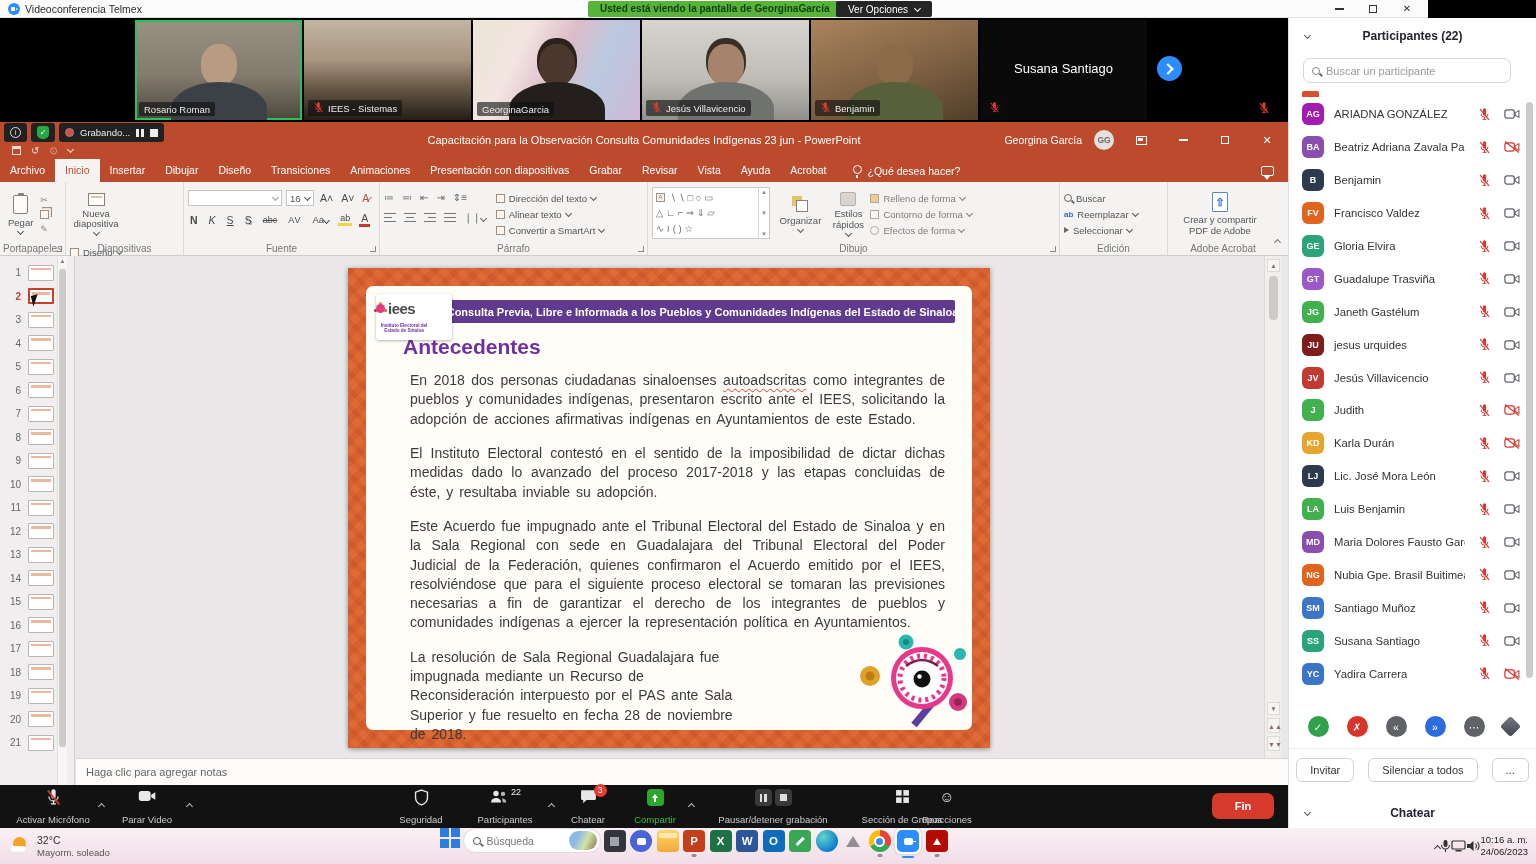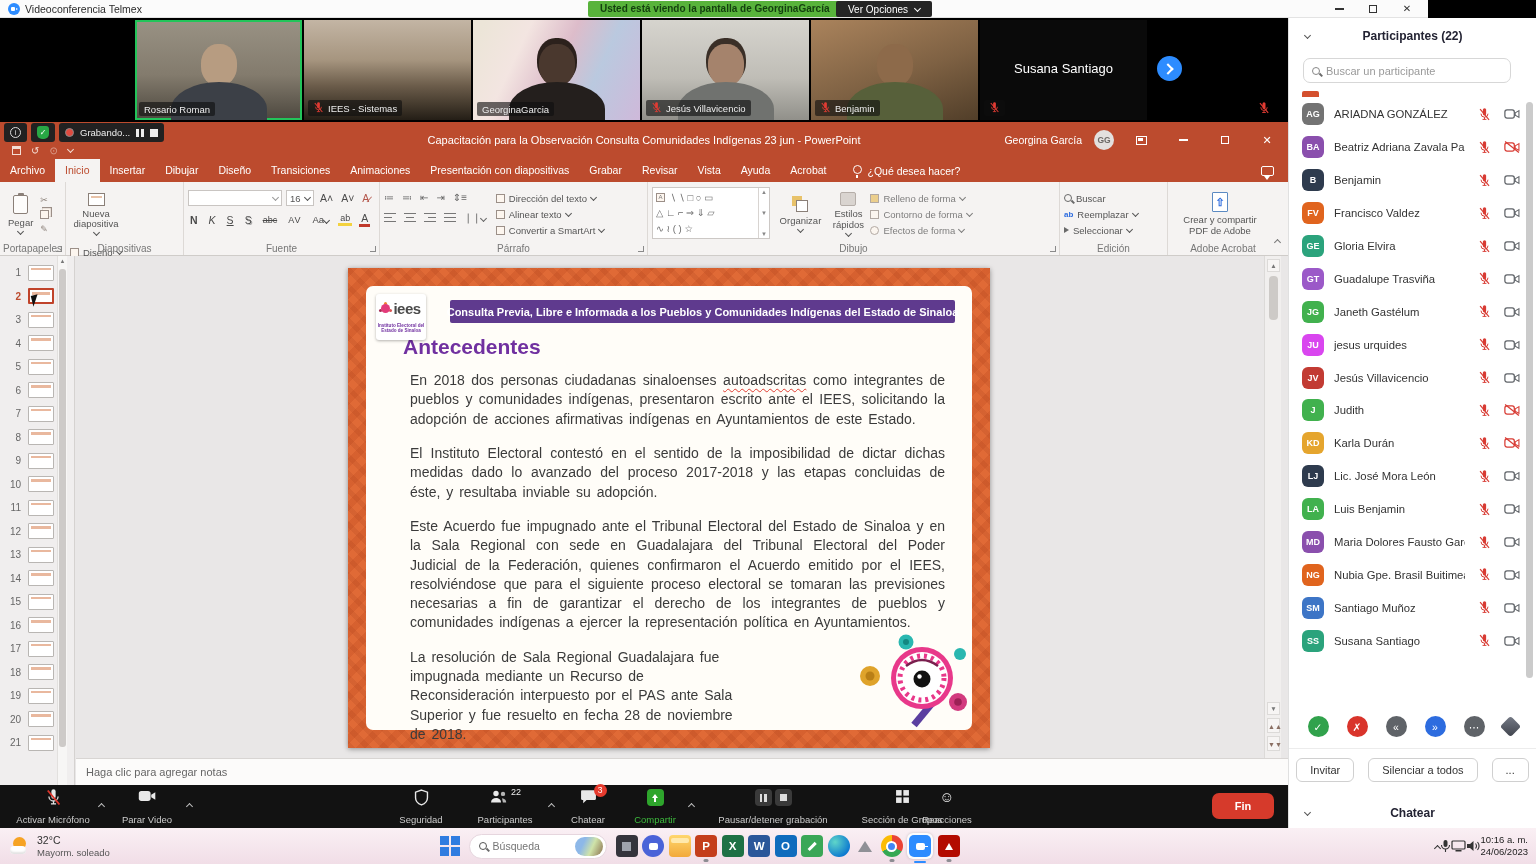--- a/index.html
+++ b/index.html
@@ -130,21 +130,21 @@
 .vscroll{position:absolute;left:1264px;top:0;width:17px;height:502px;background:#f1efee;border-left:1px solid #dcdad8}
 .vs-arr{position:absolute;left:2px;width:13px;height:13px;background:#f7f5f4;border:1px solid #dcdad8;color:#777;font-size:6.5px;text-align:center;line-height:12px}
 .vs-thumb{position:absolute;left:4px;top:20px;width:9px;height:44px;background:#cdcac7;border-radius:4px}
 .vs-nav{position:absolute;left:2px;width:13px;height:15px;color:#8a6f63;font-size:7px;text-align:center;line-height:15px;background:#f7f5f4;border:1px solid #dcdad8}
 .notesbar{position:absolute;left:76px;right:0;top:502px;height:27px;background:#fcfbfa;border-top:1px solid #d8d5d3;font-size:11px;color:#666;line-height:26px;padding-left:10px}
 
 
 .slide{position:absolute;left:272px;top:12px;width:642px;height:480px;background:#e06a36;box-shadow:0 1px 5px rgba(0,0,0,.4)}
 .slide-pattern{position:absolute;inset:0;background:repeating-linear-gradient(135deg,rgba(165,48,12,.16) 0 7px,rgba(0,0,0,0) 7px 15px),repeating-linear-gradient(45deg,rgba(120,30,8,.10) 0 5px,rgba(0,0,0,0) 5px 12px)}
 .slide-inner{position:absolute;inset:18px;background:#fffdf8;border-radius:7px}
-.slide-logo{position:absolute;left:10px;top:8px;width:50px;height:46px;background:#fff;border-radius:3px;box-shadow:0 1px 3px rgba(0,0,0,.3);display:flex;flex-direction:column;align-items:center;justify-content:center;gap:7px;z-index:3}
+.slide-logo{position:absolute;left:10px;top:8px;width:76px;height:46px;background:#fff;border-radius:3px;box-shadow:0 1px 3px rgba(0,0,0,.3);display:flex;flex-direction:column;align-items:flex-start;justify-content:center;gap:7px;z-index:3}
 .logo-row{display:flex;align-items:center;gap:3px}
 .logo-flower{width:9px;height:9px;border-radius:50%;background:#e23b7a;box-shadow:-5px 2px 0 -3px #a62a52,5px 2px 0 -3px #d95555,0 -5px 0 -3px #f08030;flex:none}
 .logo-txt{font-size:15px;font-weight:bold;color:#4a4a4a;letter-spacing:-.5px;line-height:1}
 .logo-sub{font-size:4.6px;color:#7030a0;text-align:center;line-height:1.15;font-weight:bold;width:56px}
 .slide-banner{position:absolute;left:84px;top:14px;right:17px;height:23px;background:#5f3a8e;color:#fff;font-weight:bold;font-size:11px;display:flex;align-items:center;justify-content:center;border-radius:2px;z-index:2;white-space:nowrap}
 .slide-title{position:absolute;left:37px;top:49px;color:#7030a0;font-weight:bold;font-size:21px}
 .slide-paras{position:absolute;left:44px;top:85px;right:27px;bottom:6px;font-size:14px;color:#3b3b3b;line-height:1.38;text-align:justify;word-spacing:2px}
 .spara{margin-bottom:15px}
 .spara.narrow{width:63%;text-align:left}
 .spell{text-decoration:underline wavy #e03c31 1px;text-underline-offset:2.5px}
@@ -168,21 +168,21 @@
 .fin{position:absolute;right:14px;top:8px;width:62px;height:26px;background:#d63a2b;color:#fff;border:none;border-radius:7px;font-size:11px;font-weight:bold;cursor:pointer}
 
 
 .taskbar{position:absolute;left:0;top:828px;width:1536px;height:36px;background:linear-gradient(180deg,#faf0f4,#f1dee7)}
 .weather{position:absolute;left:10px;top:0;height:36px;display:flex;align-items:center;gap:7px;cursor:pointer}
 .w-icon{width:20px;height:20px;position:relative}
 .w-icon::before{content:"";position:absolute;left:3px;top:1px;width:13px;height:13px;border-radius:50%;background:#f6a324}
 .w-icon::after{content:"";position:absolute;left:0;bottom:2px;width:16px;height:8px;border-radius:8px;background:#fff;box-shadow:inset 0 -2px 2px #e3e3e3}
 .w-temp{font-size:10.5px;color:#333;line-height:1.2}
 .w-cond{font-size:9.5px;color:#555;line-height:1.2}
-.tb-center{position:absolute;left:440px;top:0;height:36px;display:flex;align-items:center;gap:9px}
+.tb-center{position:absolute;left:440px;top:0;height:36px;display:flex;align-items:flex-start;gap:3px}
 .start{display:grid;grid-template-columns:9px 9px;grid-template-rows:9px 9px;gap:1.6px;cursor:pointer}
 .start i{background:#2f7ce0}
 .searchpill{width:138px;height:25px;background:#fff;border:1px solid #e6d6de;border-radius:13px;display:flex;align-items:center;gap:6px;padding:0 3px 0 9px;font-size:10.5px;color:#444;cursor:pointer}
 .pill-img{margin-left:auto;width:28px;height:19px;border-radius:10px;background:linear-gradient(115deg,#8db8e8 30%,#cfe3a9 60%,#8a6f4e)}
 .tbgroup{display:flex;align-items:center;gap:4.5px}
 .tba{width:22px;height:22px;border-radius:4px;position:relative;display:flex;align-items:center;justify-content:center;font-size:11.5px;font-weight:bold;color:#fff;cursor:pointer;flex:none}
 .underdot{position:absolute;bottom:-4.5px;left:50%;transform:translateX(-50%);width:5px;height:2.5px;border-radius:2px;background:#8d8d93}
 .app-widgets{background:#34343c}.app-widgets::after{content:"";width:9px;height:9px;background:#9fa3ad}
 .app-chat{background:#4a63d8;border-radius:50%}.app-chat::after{content:"";width:9px;height:7px;background:#fff;border-radius:2px}
 .app-explorer{background:linear-gradient(#ffd76e,#f2a93b)}.app-explorer::after{content:"";position:absolute;left:2px;top:3px;width:18px;height:5px;border-radius:2px;background:#ffe9ad}
@@ -859,21 +859,21 @@
       <span class="chev down"></span>
       <span>Participantes (22)</span>
     </div>
     <div class="p-search">
       <span class="mag" style="border-color:#888"></span>
       <input placeholder="Buscar un participante" style="">
     </div>
     <span class="p-sliver"></span>
     <div class="plist">
         <div class="prow">
-    <span class="pav" style="background:#737373">AG</span>
+    <span class="pav" style="background:#a21caf">AG</span>
     <span class="pname">ARIADNA GONZÁLEZ</span>
     <span class="pic">
             <svg width="13" height="13" viewBox="0 0 16 16">
               <path d="M6 2.3a2 2 0 0 1 4 0v4.9a2 2 0 0 1-4 0z" fill="#d83b33"></path>
               <path d="M3.7 7a4.3 4.3 0 0 0 8.6 0M8 11.3V14M5.6 14h4.8" stroke="#d83b33" stroke-width="1.2" fill="none"></path>
               <line x1="2.6" y1="1.4" x2="13.6" y2="14.6" stroke="#d83b33" stroke-width="1.5"></line>
             </svg>
           </span>
     <span class="pic">
             <svg width="16" height="12" viewBox="0 0 18 13">
@@ -979,21 +979,21 @@
             </svg>
           </span>
     <span class="pic">
             <svg width="16" height="12" viewBox="0 0 18 13">
               <rect x="1" y="1.8" width="10.6" height="9.4" rx="2.4" fill="none" stroke="#5f6368" stroke-width="1.4"></rect>
               <path d="M12.6 5.2 16.8 2.7v7.6L12.6 7.8z" fill="none" stroke="#5f6368" stroke-width="1.2"></path>
             </svg>
           </span>
   </div>
         <div class="prow">
-    <span class="pav" style="background:#d946ef">JU</span>
+    <span class="pav" style="background:#7f1d1d">JU</span>
     <span class="pname">jesus urquides</span>
     <span class="pic">
             <svg width="13" height="13" viewBox="0 0 16 16">
               <path d="M6 2.3a2 2 0 0 1 4 0v4.9a2 2 0 0 1-4 0z" fill="#d83b33"></path>
               <path d="M3.7 7a4.3 4.3 0 0 0 8.6 0M8 11.3V14M5.6 14h4.8" stroke="#d83b33" stroke-width="1.2" fill="none"></path>
               <line x1="2.6" y1="1.4" x2="13.6" y2="14.6" stroke="#d83b33" stroke-width="1.5"></line>
             </svg>
           </span>
     <span class="pic">
             <svg width="16" height="12" viewBox="0 0 18 13">
@@ -1147,20 +1147,38 @@
             <svg width="13" height="13" viewBox="0 0 16 16">
               <path d="M6 2.3a2 2 0 0 1 4 0v4.9a2 2 0 0 1-4 0z" fill="#d83b33"></path>
               <path d="M3.7 7a4.3 4.3 0 0 0 8.6 0M8 11.3V14M5.6 14h4.8" stroke="#d83b33" stroke-width="1.2" fill="none"></path>
               <line x1="2.6" y1="1.4" x2="13.6" y2="14.6" stroke="#d83b33" stroke-width="1.5"></line>
             </svg>
           </span>
     <span class="pic">
             <svg width="16" height="12" viewBox="0 0 18 13">
               <rect x="1" y="1.8" width="10.6" height="9.4" rx="2.4" fill="none" stroke="#5f6368" stroke-width="1.4"></rect>
               <path d="M12.6 5.2 16.8 2.7v7.6L12.6 7.8z" fill="none" stroke="#5f6368" stroke-width="1.2"></path>
+            </svg>
+          </span>
+  </div>
+        <div class="prow">
+    <span class="pav" style="background:#3d75c6">YC</span>
+    <span class="pname">Yadira Carrera</span>
+    <span class="pic">
+            <svg width="13" height="13" viewBox="0 0 16 16">
+              <path d="M6 2.3a2 2 0 0 1 4 0v4.9a2 2 0 0 1-4 0z" fill="#d83b33"></path>
+              <path d="M3.7 7a4.3 4.3 0 0 0 8.6 0M8 11.3V14M5.6 14h4.8" stroke="#d83b33" stroke-width="1.2" fill="none"></path>
+              <line x1="2.6" y1="1.4" x2="13.6" y2="14.6" stroke="#d83b33" stroke-width="1.5"></line>
+            </svg>
+          </span>
+    <span class="pic">
+            <svg width="16" height="12" viewBox="0 0 18 13">
+              <rect x="1" y="1.8" width="10.6" height="9.4" rx="2.4" fill="none" stroke="#d83b33" stroke-width="1.4"></rect>
+              <path d="M12.6 5.2 16.8 2.7v7.6L12.6 7.8z" fill="none" stroke="#d83b33" stroke-width="1.2"></path>
+              <line x1="1.2" y1="0.4" x2="16.8" y2="12.6" stroke="#d83b33" stroke-width="1.4"></line>
             </svg>
           </span>
   </div>
       </div>
     <span class="pscroll">
         <i></i>
       </span>
     <div class="fb-row">
         <span class="fb" style="background:#31a24c">✓</span>
         <span class="fb" style="background:#d9342b">✗</span>

